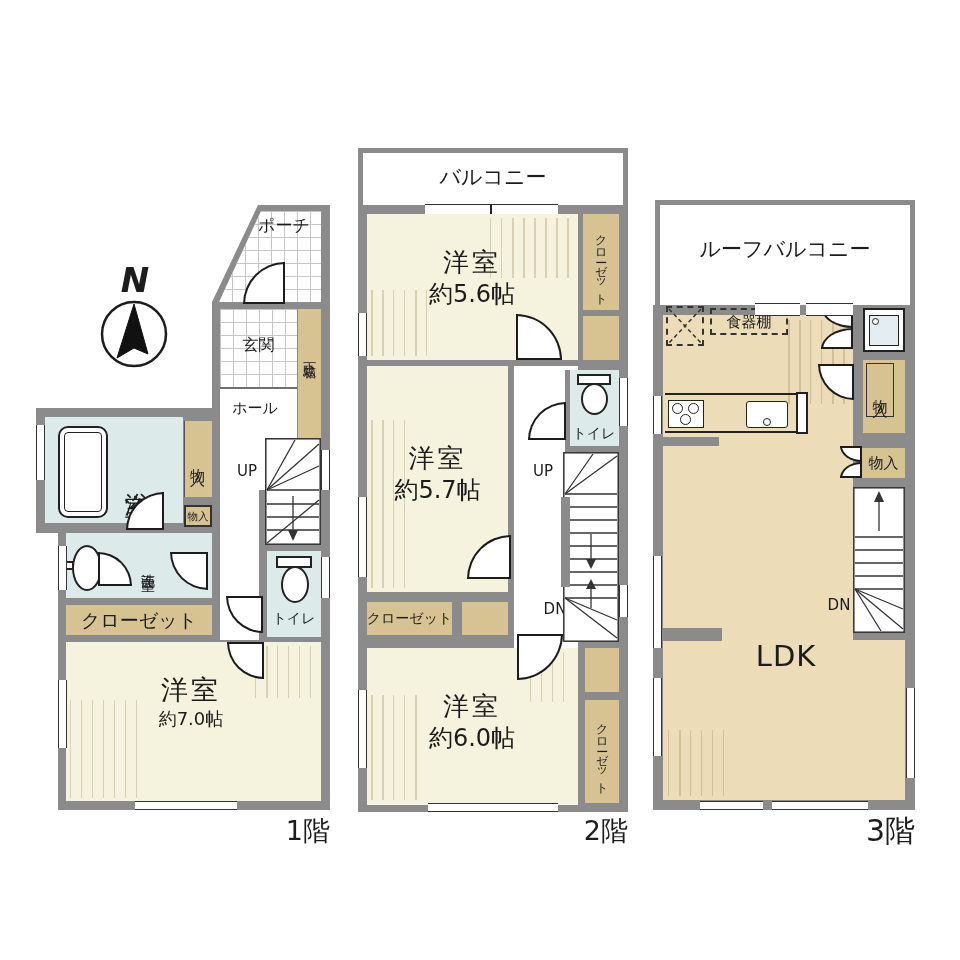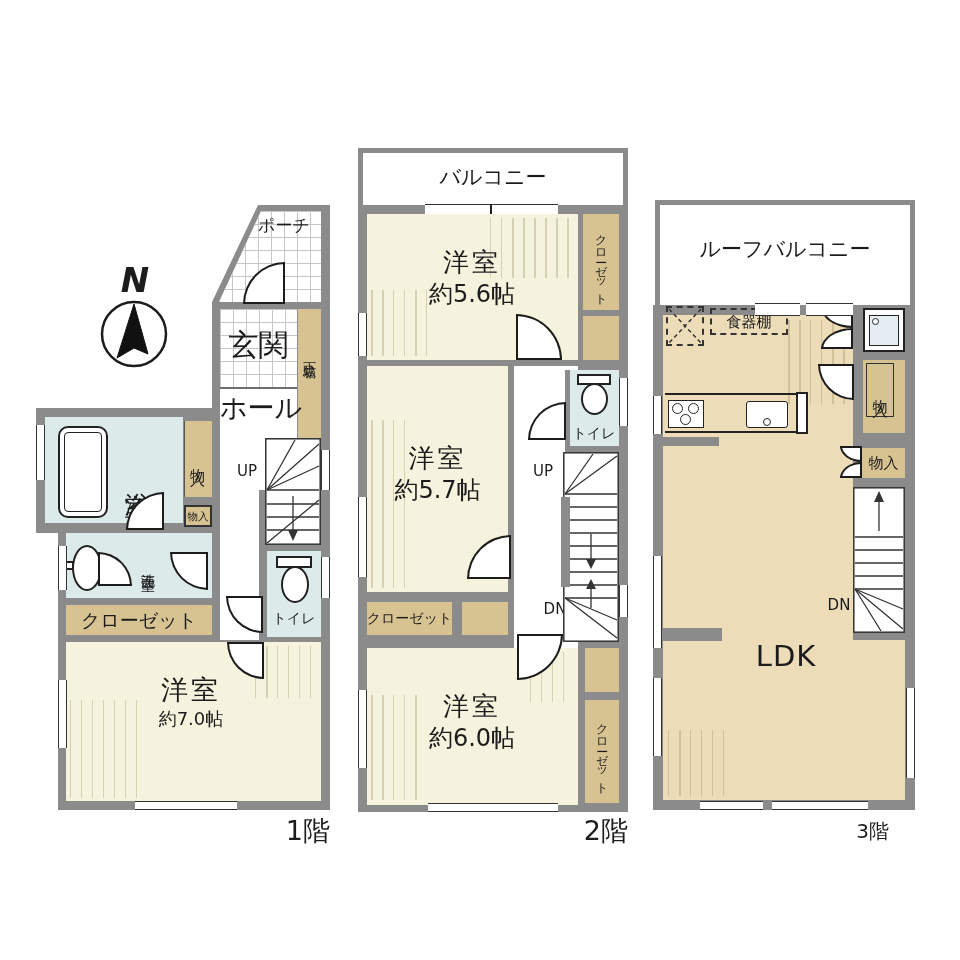--- a/index.html
+++ b/index.html
@@ -50,29 +50,29 @@
 
   <div>
     <div class="wall" style="left:36px;top:205px;width:294px;height:605px;
                 clip-path:polygon(176px 97px,222px 0px,294px 0px,294px 605px,22px 605px,22px 328px,0px 328px,0px 203px,176px 203px);"></div>
 
     <div class="tile" style="left:219px;top:211px;width:102px;height:91px;clip-path:polygon(0px 91px,42px 0px,102px 0px,102px 91px);"></div>
     <div class="lbl" style="left:248px;top:213px;width:72px;height:24px;font-size:17px;">ポーチ</div>
     <div class="arc arc-tl" style="left:243px;top:262px;width:42px;height:42px;"></div>
 
     <div class="tile" style="left:220px;top:309px;width:77px;height:78px;"></div>
-    <div class="lbl" style="left:220px;top:325px;width:77px;height:40px;font-size:30px;">玄関</div>
+    <div class="lbl" style="left:220px;top:325px;width:77px;height:40px;font-size:16px;">玄関</div>
     <div class="abs" style="left:220px;top:387px;width:77px;height:2px;background:#6f6f6f;"></div>
     <div class="tan" style="left:298px;top:309px;width:23px;height:129px;"></div>
     <div class="lbl vtext" style="left:298px;top:314px;width:23px;height:82px;font-size:13px;">下駄箱</div>
 
     <div class="white" style="left:220px;top:389px;width:77px;height:49px;"></div>
     <div class="white" style="left:220px;top:438px;width:39px;height:202px;"></div>
     <div class="white" style="left:259px;top:438px;width:6px;height:52px;"></div>
-    <div class="lbl" style="left:223px;top:392px;width:76px;height:32px;font-size:27px;">ホール</div>
+    <div class="lbl" style="left:217px;top:392px;width:76px;height:32px;font-size:15px;">ホール</div>
     <div class="lbl" style="left:231px;top:462px;width:32px;height:18px;font-size:15px;">UP</div>
     <svg style="left:265px;top:438px;" width="56" height="107" viewBox="0 0 56 107">
       <rect x="0.8" y="0.8" width="54.4" height="105.4" fill="#fff" stroke="#333" stroke-width="1.5"></rect>
       <g stroke="#333" stroke-width="1.3" fill="none">
         <path d="M2 52 H54"></path>
           <path d="M2 52 L54 6"></path>
           <path d="M2 52 L30 2"></path>
           <path d="M2 52 L54 28"></path>
         <path d="M2 66 H54"></path>
           <path d="M2 79 H54"></path>
@@ -287,16 +287,16 @@
 
     <div class="win-h" style="left:755px;top:303px;width:45px;height:13px;"></div>
     <div class="win-h" style="left:806px;top:303px;width:47px;height:13px;"></div>
     <div class="win-v" style="left:653px;top:396px;width:9px;height:38px;"></div>
     <div class="win-v" style="left:653px;top:556px;width:9px;height:92px;"></div>
     <div class="win-v" style="left:653px;top:678px;width:9px;height:78px;"></div>
     <div class="win-v" style="left:906px;top:688px;width:9px;height:90px;"></div>
     <div class="win-h" style="left:700px;top:801px;width:63px;height:9px;"></div>
     <div class="win-h" style="left:772px;top:801px;width:96px;height:9px;"></div>
 
-    <div class="lbl" style="left:829px;top:816px;width:60px;height:30px;font-size:20px;justify-content:flex-end;">3階</div>
+    <div class="lbl" style="left:855px;top:816px;width:60px;height:30px;font-size:30px;justify-content:flex-end;">3階</div>
   </div>
 
 </div>
 
 </body></html>

